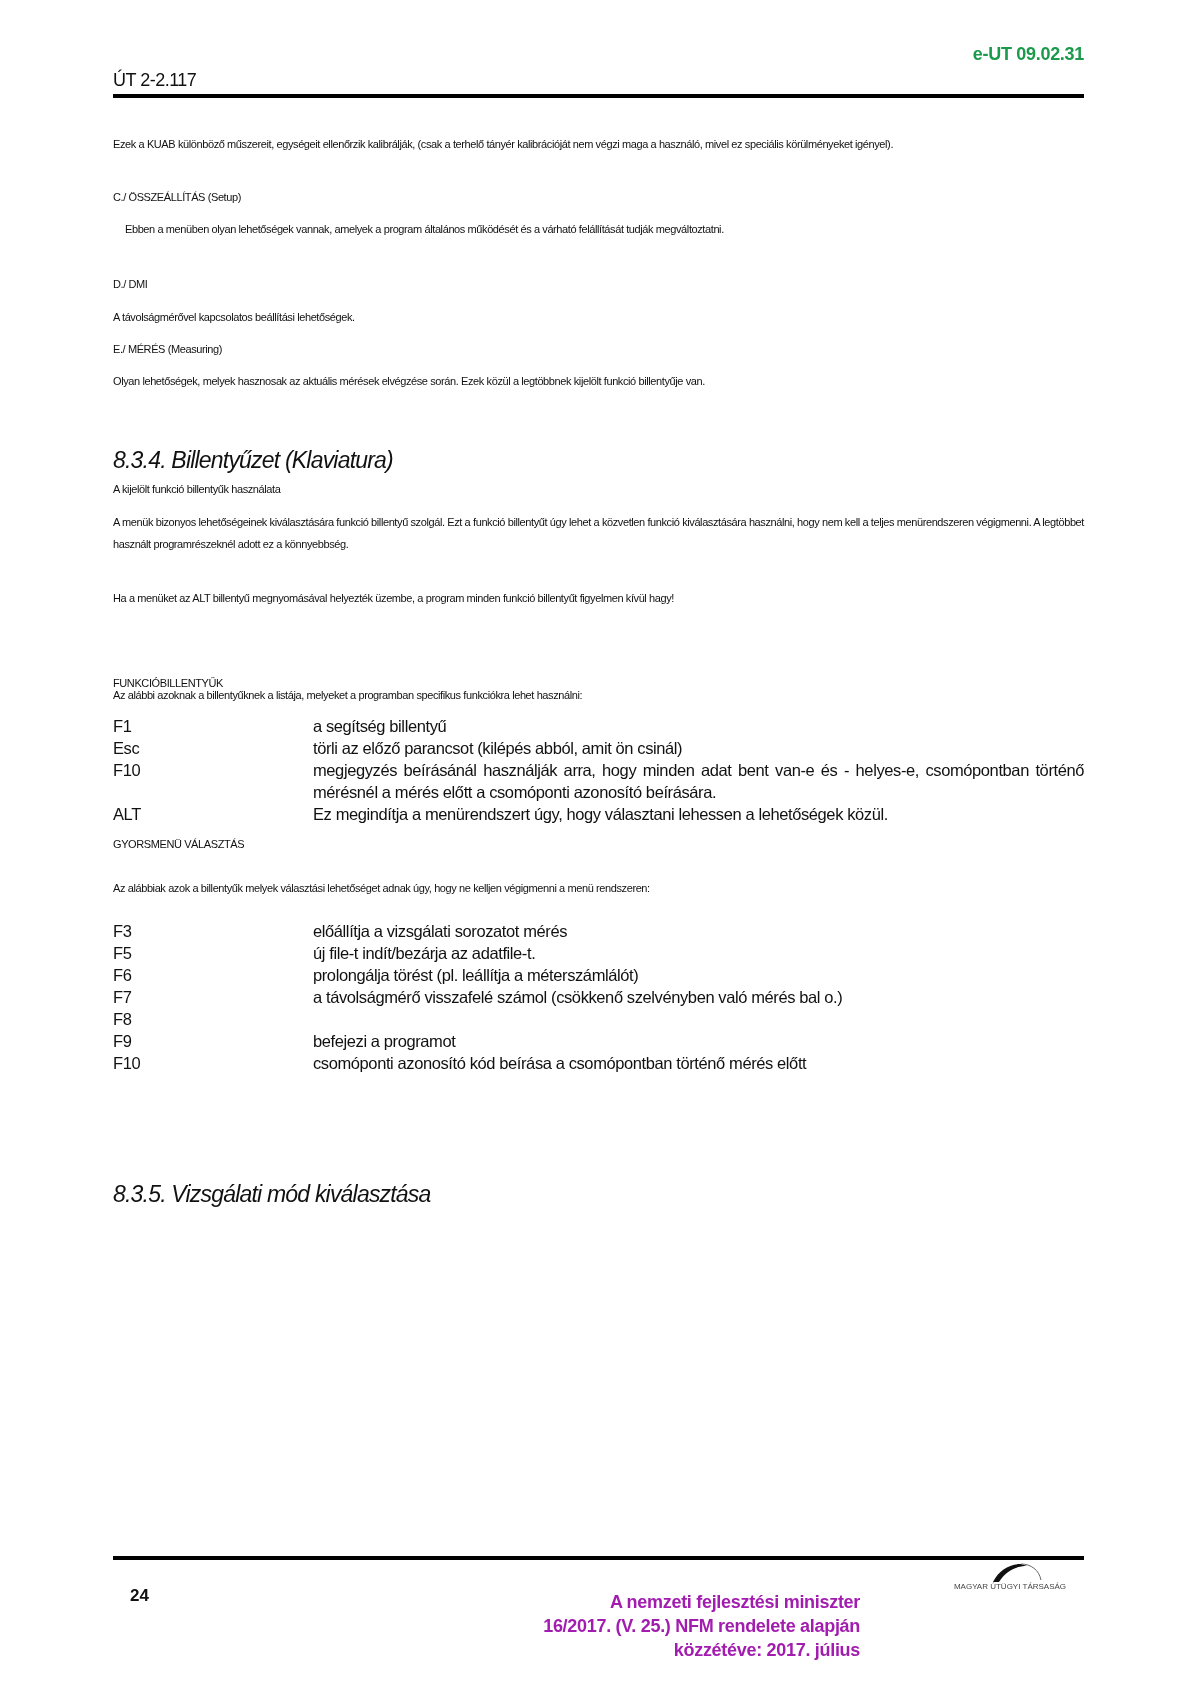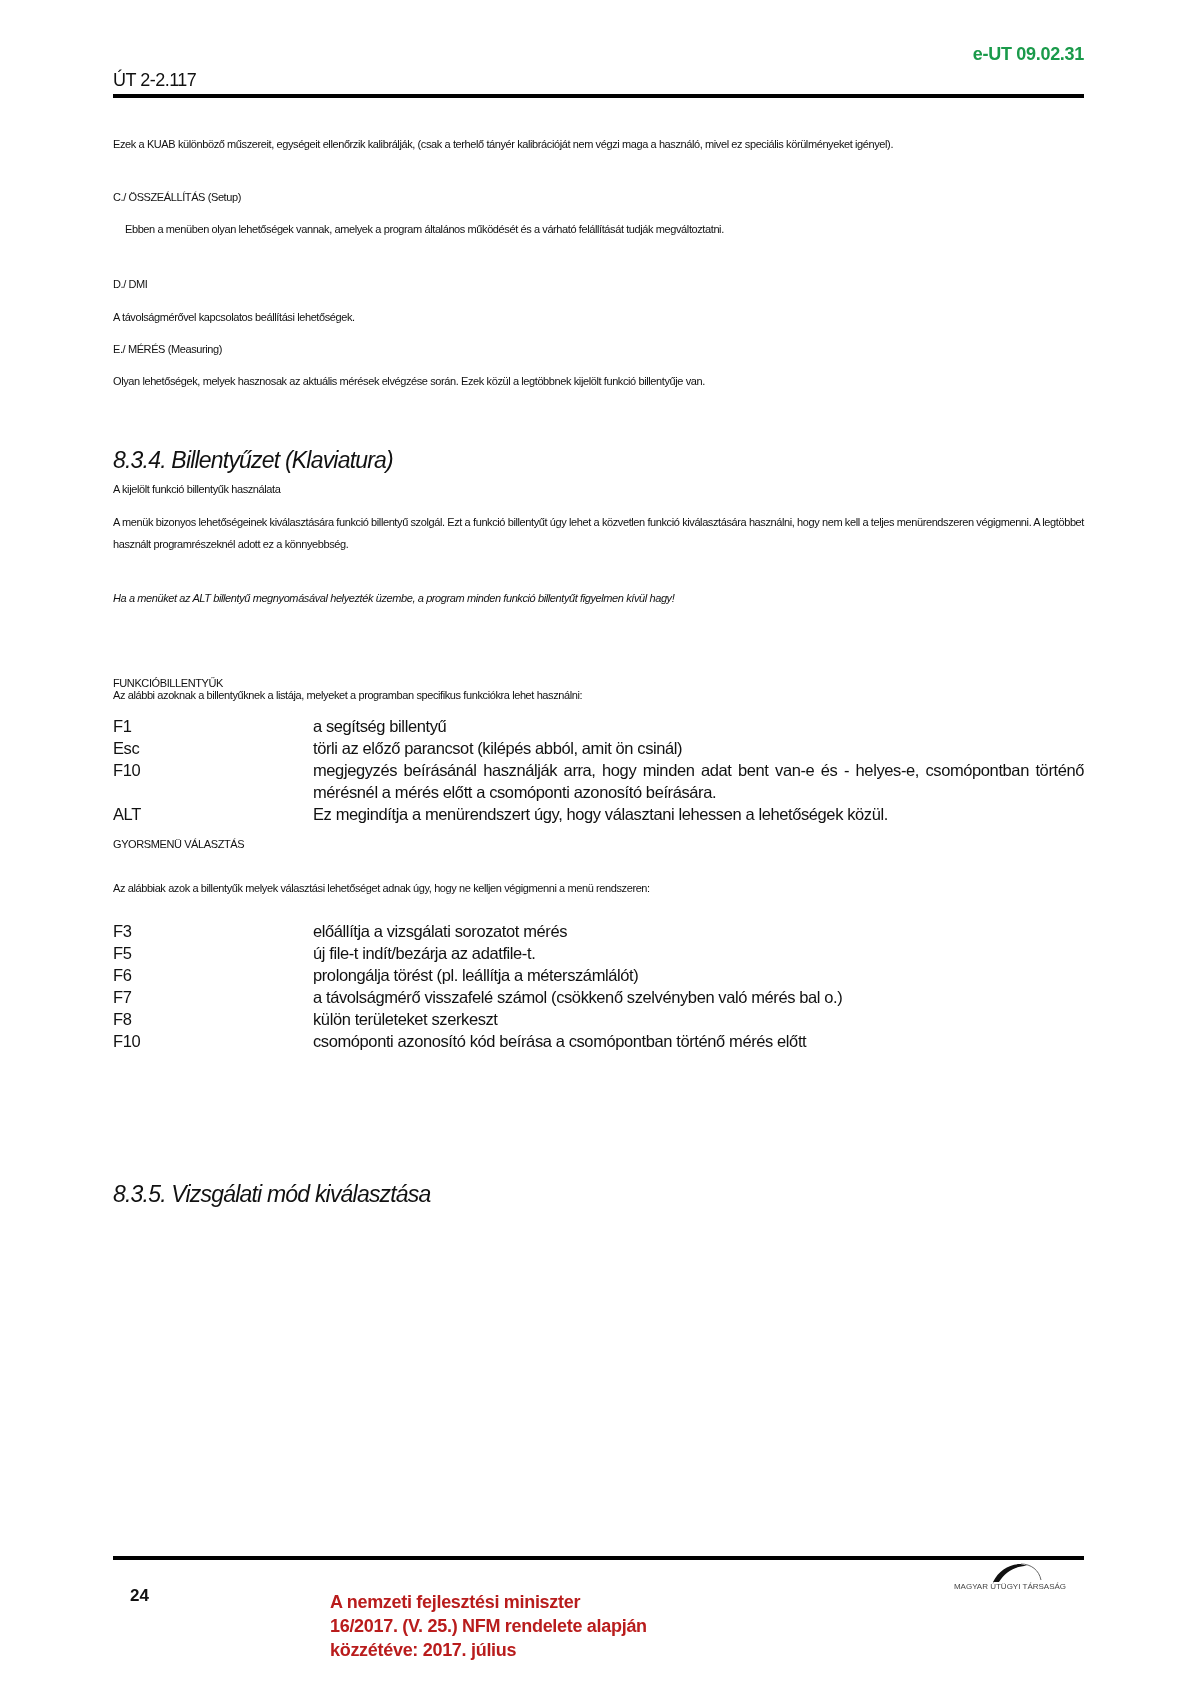--- a/index.html
+++ b/index.html
@@ -7,31 +7,31 @@
          font-family: "Liberation Sans", sans-serif; color: #111; }
   .page { position: absolute; left: 0; top: 0; width: 1190px; height: 1684px; }
 
   .hdr-code { position: absolute; left: 113px; top: 70px; font-size: 18px; letter-spacing: -0.5px; }
   .hdr-right { position: absolute; right: 106px; top: 44px; font-size: 18px; font-weight: bold; color: #1a9a4a; letter-spacing: -0.3px; }
   .hdr-rule { position: absolute; left: 113px; top: 94px; width: 971px; height: 4px; background: #000; }
 
   .body-text { position: absolute; left: 113px; width: 971px; font-size: 11px; line-height: 22px; letter-spacing: -0.4px; }
   .just { text-align: justify; text-align-last: left; }
   .h-section { font-style: italic; font-size: 23px; letter-spacing: -0.8px; line-height: 28px; }
-  .italic { font-style: italic; }
+  .italic { }
 
   .klist { position: absolute; left: 113px; width: 971px; font-size: 16.5px; letter-spacing: -0.4px; }
   .krow { display: flex; line-height: 22px; }
   .kkey { width: 200px; flex: 0 0 200px; }
   .kdesc { flex: 1; text-align: justify; text-align-last: left; }
 
   .ftr-rule { position: absolute; left: 113px; top: 1556px; width: 971px; height: 4px; background: #000; }
   .pagenum { position: absolute; left: 130px; top: 1586px; font-size: 17px; font-weight: bold; }
-  .pub { position: absolute; left: 330px; width: 530px; top: 1590px; text-align: left;
-         color: #b91c1c; font-weight: bold; font-size: 18px; line-height: 24px; letter-spacing: -0.3px; }
+  .pub { position: absolute; left: 330px; width: 530px; top: 1590px; text-align: right;
+         color: #a21caf; font-weight: bold; font-size: 18px; line-height: 24px; letter-spacing: -0.3px; }
   .logo { position: absolute; left: 935px; top: 1560px; width: 150px; height: 40px; }
   .logo-text { position: absolute; left: 0; top: 22px; width: 150px; text-align: center;
                font-size: 8px; color: #444; letter-spacing: 0px; }
 </style>
 </head>
 <body>
 
 <div class="page">
 
   <div class="hdr-code">ÚT 2-2.117</div>
@@ -87,21 +87,24 @@
     <div class="krow">
       <div class="kkey">F6</div>
       <div class="kdesc">prolongálja törést (pl. leállítja a méterszámlálót)</div>
     </div>
     <div class="krow">
       <div class="kkey">F7</div>
       <div class="kdesc">a távolságmérő visszafelé számol (csökkenő szelvényben való mérés bal o.)</div>
     </div>
     <div class="krow">
       <div class="kkey">F8</div>
-      <div class="kdesc">külön területeket szerkeszt</div>
+    </div>
+    <div class="krow">
+      <div class="kkey">F9</div>
+      <div class="kdesc">befejezi a programot</div>
     </div>
     <div class="krow">
       <div class="kkey">F10</div>
       <div class="kdesc">csomóponti azonosító kód beírása a csomópontban történő mérés előtt</div>
     </div>
   </div>
 
   <div class="body-text h-section" style="top:1180px;font-style:italic;">8.3.5. Vizsgálati mód kiválasztása</div>
 
   <div class="ftr-rule"></div>

